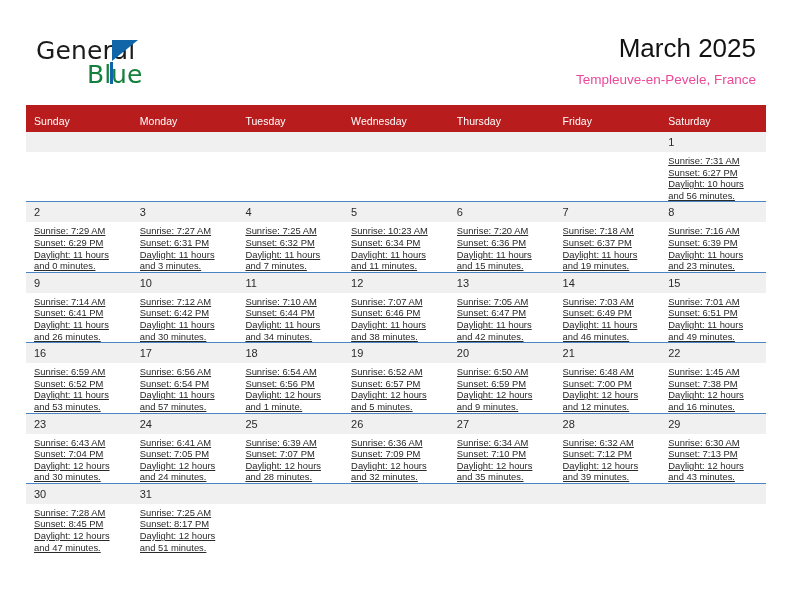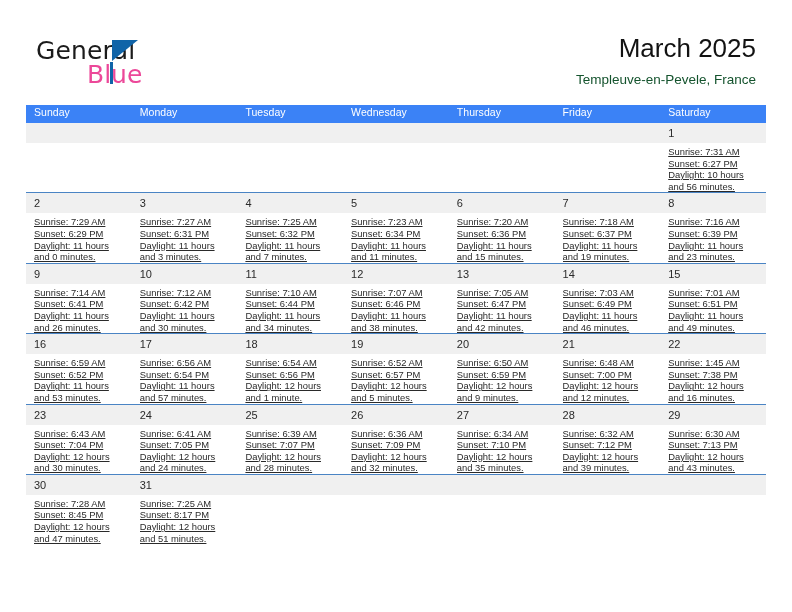--- a/index.html
+++ b/index.html
@@ -45,21 +45,21 @@
     letter-spacing: 0.1px;
     color: #1b1b1b;
     font-family: "DejaVu Sans", sans-serif;
     font-weight: 400;
   }
   .logo-blue {
     position: absolute;
     left: 51px;
     top: 24px;
     font-size: 25px;
-    color: #ec4899;
+    color: #15803d;
     font-family: "DejaVu Sans", sans-serif;
     font-weight: 400;
   }
   .logo-triangle {
     position: absolute;
     left: 76px;
     top: 4px;
     width: 0;
     height: 0;
     border-left: 26px solid #1064a8;
@@ -84,40 +84,40 @@
     font-size: 26px;
     font-weight: 400;
     color: #121212;
     line-height: 32px;
     font-family: "Liberation Sans", sans-serif;
   }
   .cal-subtitle {
     margin-top: 7px;
     font-size: 13.5px;
     font-weight: 400;
-    color: #14532d;
+    color: #ec4899;
     line-height: 17px;
   }
 
   
   .calendar {
     position: absolute;
     left: 26px;
     top: 105px;
     width: 740px;
     border-collapse: collapse;
     table-layout: fixed;
   }
   .calendar th {
-    background: #3b82f6;
+    background: #b91c1c;
     color: #ffffff;
     font-size: 10.5px;
     font-weight: 400;
     text-align: left;
-    padding: 1px 0 5px 8px;
+    padding: 10px 0 5px 8px;
     height: 12px;
     border: none;
     letter-spacing: 0.05px;
   }
   .calendar td {
     vertical-align: top;
     padding: 0;
     width: 105.7px;
     height: 68px;
     border-top: 1px solid #4a84c4;
@@ -276,21 +276,21 @@
             <div class="lines">
               <div>Sunrise: 7:25 AM</div>
               <div>Sunset: 6:32 PM</div>
               <div>Daylight: 11 hours</div>
               <div>and 7 minutes.</div>
             </div>
           </td>
           <td>
             <div class="daynum">5</div>
             <div class="lines">
-              <div>Sunrise: 7:23 AM</div>
+              <div>Sunrise: 10:23 AM</div>
               <div>Sunset: 6:34 PM</div>
               <div>Daylight: 11 hours</div>
               <div>and 11 minutes.</div>
             </div>
           </td>
           <td>
             <div class="daynum">6</div>
             <div class="lines">
               <div>Sunrise: 7:20 AM</div>
               <div>Sunset: 6:36 PM</div>

